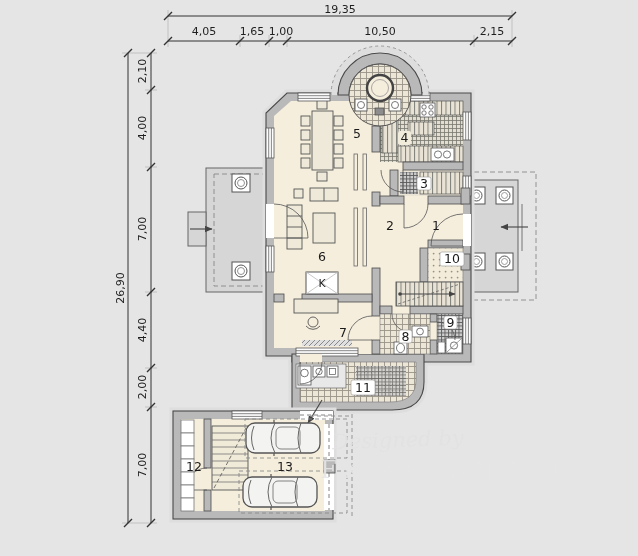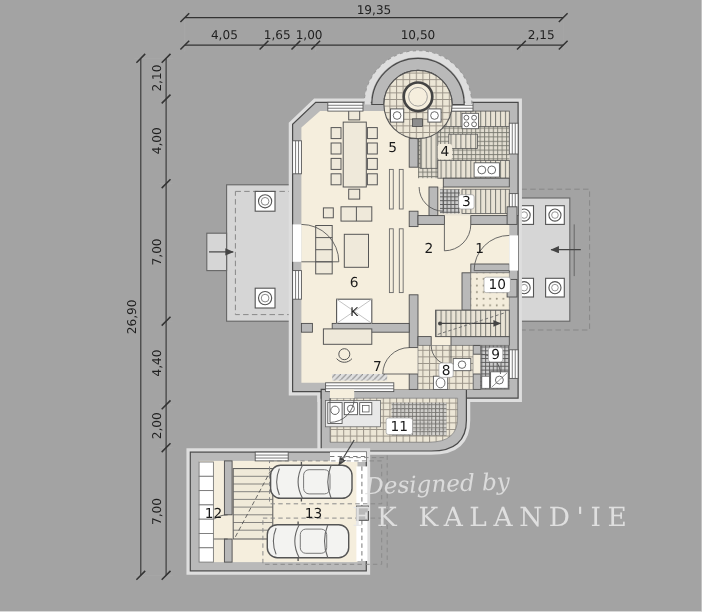--- a/index.html
+++ b/index.html
@@ -1,16 +1,16 @@
 <!DOCTYPE html>
 <html><head>
 <meta charset="utf-8">
 <style>
   html,body{margin:0;padding:0;background:#fff;}
-  .canvas{position:relative;width:638px;height:556px;background:#a3a3a3;overflow:hidden;
+  .canvas{position:relative;width:638px;height:556px;background:#e5e5e5;overflow:hidden;
           font-family:"DejaVu Sans",sans-serif;}
   svg{display:block;}
   text{fill:#222;}
   .dim{font-size:11px;font-family:"DejaVu Sans",sans-serif;fill:#1f1f1f;}
   .room{font-size:12.5px;font-family:"DejaVu Sans",sans-serif;fill:#1a1a1a;}
   .roomk{font-size:11px;font-family:"DejaVu Sans",sans-serif;fill:#1a1a1a;}
   .wm1{font-size:21px;font-style:italic;font-family:"DejaVu Serif",serif;fill:#e2e2e2;}
   .wm2{font-size:24px;font-family:"DejaVu Serif",serif;fill:#e6e6e6;letter-spacing:6px;}
   .wallline{stroke:#4a4a4a;stroke-width:1.1;}
 </style>

